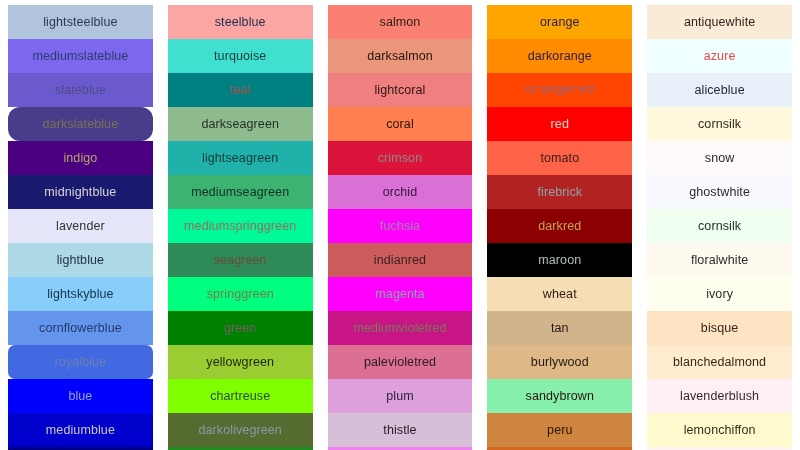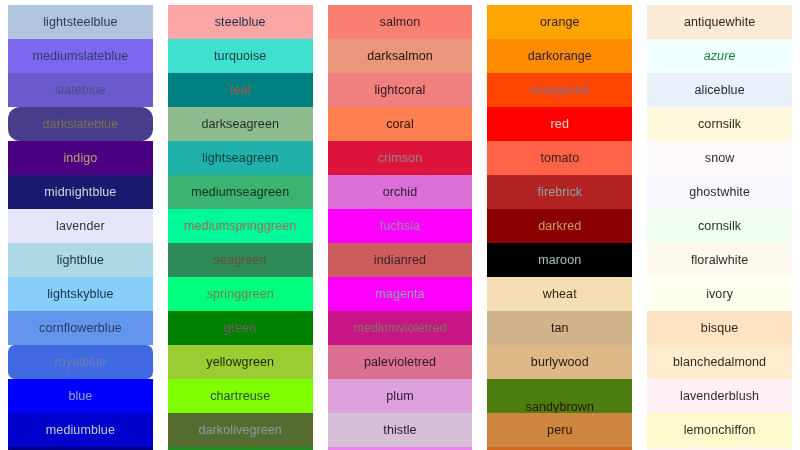--- a/index.html
+++ b/index.html
@@ -180,21 +180,21 @@
       </div>
       <div class="swatch" style="background-color: rgb(238, 130, 238);"></div>
     </div>
     <div class="swatch-column">
       <div class="swatch" style="background-color: rgb(255, 165, 0);">
         <span class="swatch-label" style="color: rgb(43, 26, 58);">orange</span>
       </div>
       <div class="swatch" style="background-color: rgb(255, 140, 0);">
         <span class="swatch-label" style="color: rgb(42, 26, 74);">darkorange</span>
       </div>
-      <div class="swatch" style="background-color: rgb(255, 69, 0);">
+      <div class="swatch" style="background-color: rgb(255, 69, 0); font-family: Liberation Mono, monospace;">
         <span class="swatch-label" style="color: rgb(138, 106, 138);">orangered</span>
       </div>
       <div class="swatch" style="background-color: rgb(255, 0, 0);">
         <span class="swatch-label" style="color: rgb(232, 216, 200);">red</span>
       </div>
       <div class="swatch" style="background-color: rgb(255, 99, 71);">
         <span class="swatch-label" style="color: rgb(58, 26, 20);">tomato</span>
       </div>
       <div class="swatch" style="background-color: rgb(178, 34, 34);">
         <span class="swatch-label" style="color: rgb(138, 168, 168);">firebrick</span>
@@ -207,34 +207,34 @@
       </div>
       <div class="swatch" style="background-color: rgb(245, 222, 179);">
         <span class="swatch-label" style="color: rgb(43, 31, 16);">wheat</span>
       </div>
       <div class="swatch" style="background-color: rgb(210, 180, 140);">
         <span class="swatch-label" style="color: rgb(36, 26, 14);">tan</span>
       </div>
       <div class="swatch" style="background-color: rgb(222, 184, 135);">
         <span class="swatch-label" style="color: rgb(36, 26, 14);">burlywood</span>
       </div>
-      <div class="swatch" style="background-color: #4d7c0f; align-items: flex-end;">
+      <div class="swatch" style="background-color: #86efac;">
         <span class="swatch-label" style="color: rgb(43, 21, 8);">sandybrown</span>
       </div>
       <div class="swatch" style="background-color: rgb(205, 133, 63);">
         <span class="swatch-label" style="color: rgb(42, 22, 6);">peru</span>
       </div>
       <div class="swatch" style="background-color: rgb(210, 105, 30);"></div>
     </div>
     <div class="swatch-column">
       <div class="swatch" style="background-color: rgb(250, 235, 215);">
         <span class="swatch-label" style="color: rgb(48, 38, 28);">antiquewhite</span>
       </div>
       <div class="swatch" style="background-color: rgb(240, 255, 255);">
-        <span class="swatch-label" style="color: #15803d; font-style: italic;">azure</span>
+        <span class="swatch-label" style="color: #ef4444;">azure</span>
       </div>
       <div class="swatch" style="background-color: rgb(232, 240, 250);">
         <span class="swatch-label" style="color: rgb(35, 43, 51);">aliceblue</span>
       </div>
       <div class="swatch" style="background-color: rgb(255, 248, 220);">
         <span class="swatch-label" style="color: rgb(48, 41, 26);">cornsilk</span>
       </div>
       <div class="swatch" style="background-color: rgb(255, 250, 250);">
         <span class="swatch-label" style="color: rgb(46, 42, 42);">snow</span>
       </div>

